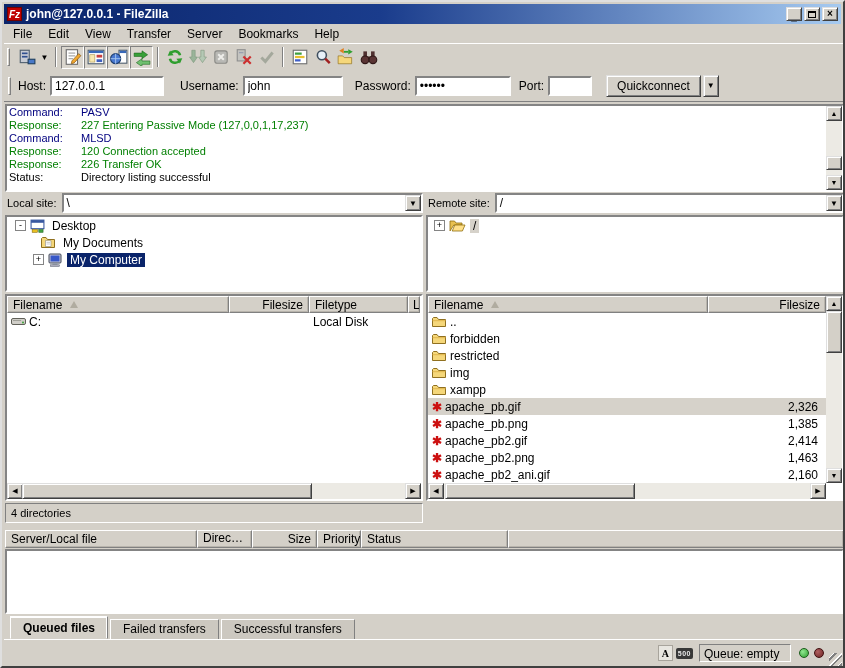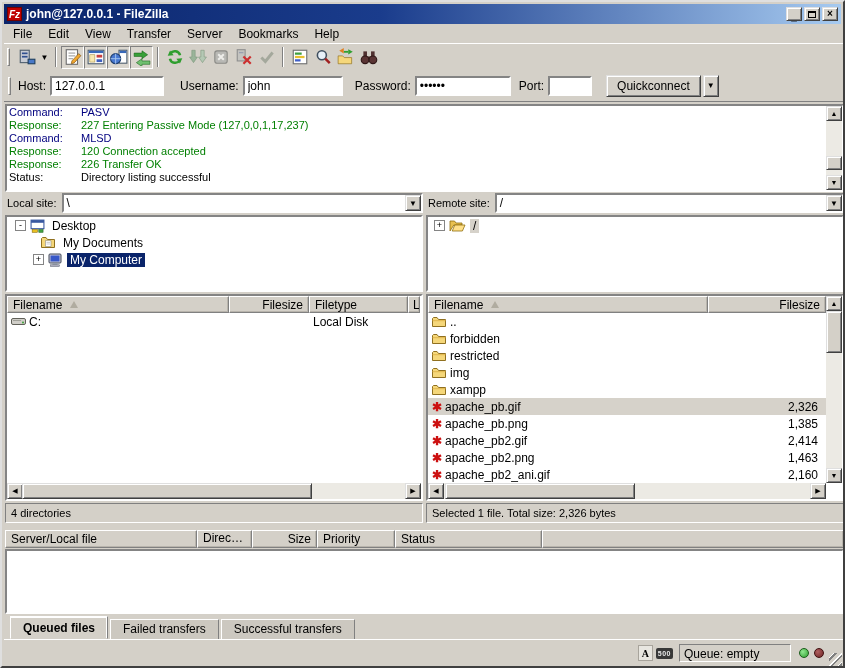--- a/index.html
+++ b/index.html
@@ -114,21 +114,21 @@
     background:#ccc8c0;margin-right:2px;margin-top:3px;white-space:nowrap;}
   .tab.active{font-weight:bold;background:#d4d0c8;margin-top:0;padding-top:4px;
     border-color:#fff #808080 #d4d0c8 #fff;box-shadow:inset -1px 1px 0 #fff;}
   
   .statusbar{position:absolute;bottom:0;left:2px;width:841px;height:27px;border-top:1px solid #fff;
     display:flex;align-items:center;justify-content:flex-end;padding-right:3px;}
   .sb-a{width:15px;height:16px;border:1px solid #a8a49c;background:#e8e6e0;font-size:10px;font-weight:bold;
     font-family:"Liberation Serif",serif;display:flex;align-items:center;justify-content:center;margin-right:3px;}
   .sb-speed{height:11px;padding:0 2px;background:#383838;color:#e8e8e8;font-size:7px;font-weight:bold;
     border-radius:2px;display:flex;align-items:center;margin-right:6px;letter-spacing:0.5px;}
-  .sb-queue{width:112px;height:18px;border:1px solid;border-color:#808080 #fff #fff #808080;
+  .sb-queue{width:92px;height:18px;border:1px solid;border-color:#808080 #fff #fff #808080;
     padding:2px 4px;font-size:12px;margin-right:8px;white-space:nowrap;overflow:hidden;}
   .led{width:10px;height:10px;border-radius:50%;margin-right:5px;}
   .led.g{background:radial-gradient(circle at 35% 35%,#90e890,#2f9e2f);border:1px solid #1a5c1a;}
   .led.r{background:radial-gradient(circle at 35% 35%,#b06060,#6e2424);border:1px solid #401010;}
   .gripcorner{width:13px;height:13px;align-self:flex-end;
     background:repeating-linear-gradient(135deg,transparent 0 3px,#fff 3px 4px,#808080 4px 6px);}
 </style>
 </head>
 <body>
 
@@ -542,33 +542,32 @@
         <span class="up r3d">▲</span>
         <span class="vthumb r3d" style="top:15px;height:42px"></span>
         <span class="down r3d">▼</span>
       </div>
       <div class="hscroll" style="right:16px">
         <span class="lf r3d">◀</span>
         <span class="hthumb r3d" style="left:17px;width:190px"></span>
         <span class="rt2 r3d">▶</span>
       </div>
     </div>
-    <div class="panestatus"><span>Selected 1 file. Total size: 2,326 bytes</span></div>
   </div>
 
   <div class="queue">
     <div class="qheader">
       <span class="hcell" style="width:192px">
           <span>Server/Local file</span>
         </span>
       <span class="hcell" style="width:55px;display:block;line-height:15px;text-overflow:ellipsis">Direction</span>
       <span class="hcell rt" style="width:65px">
           <span>Size</span>
         </span>
-      <span class="hcell" style="width:78px">
+      <span class="hcell" style="width:44px">
           <span>Priority</span>
         </span>
       <span class="hcell" style="width:147px">
           <span>Status</span>
         </span>
       <span class="hcell" style="flex:1"></span>
     </div>
     <div class="qbody"></div>
   </div>
 

